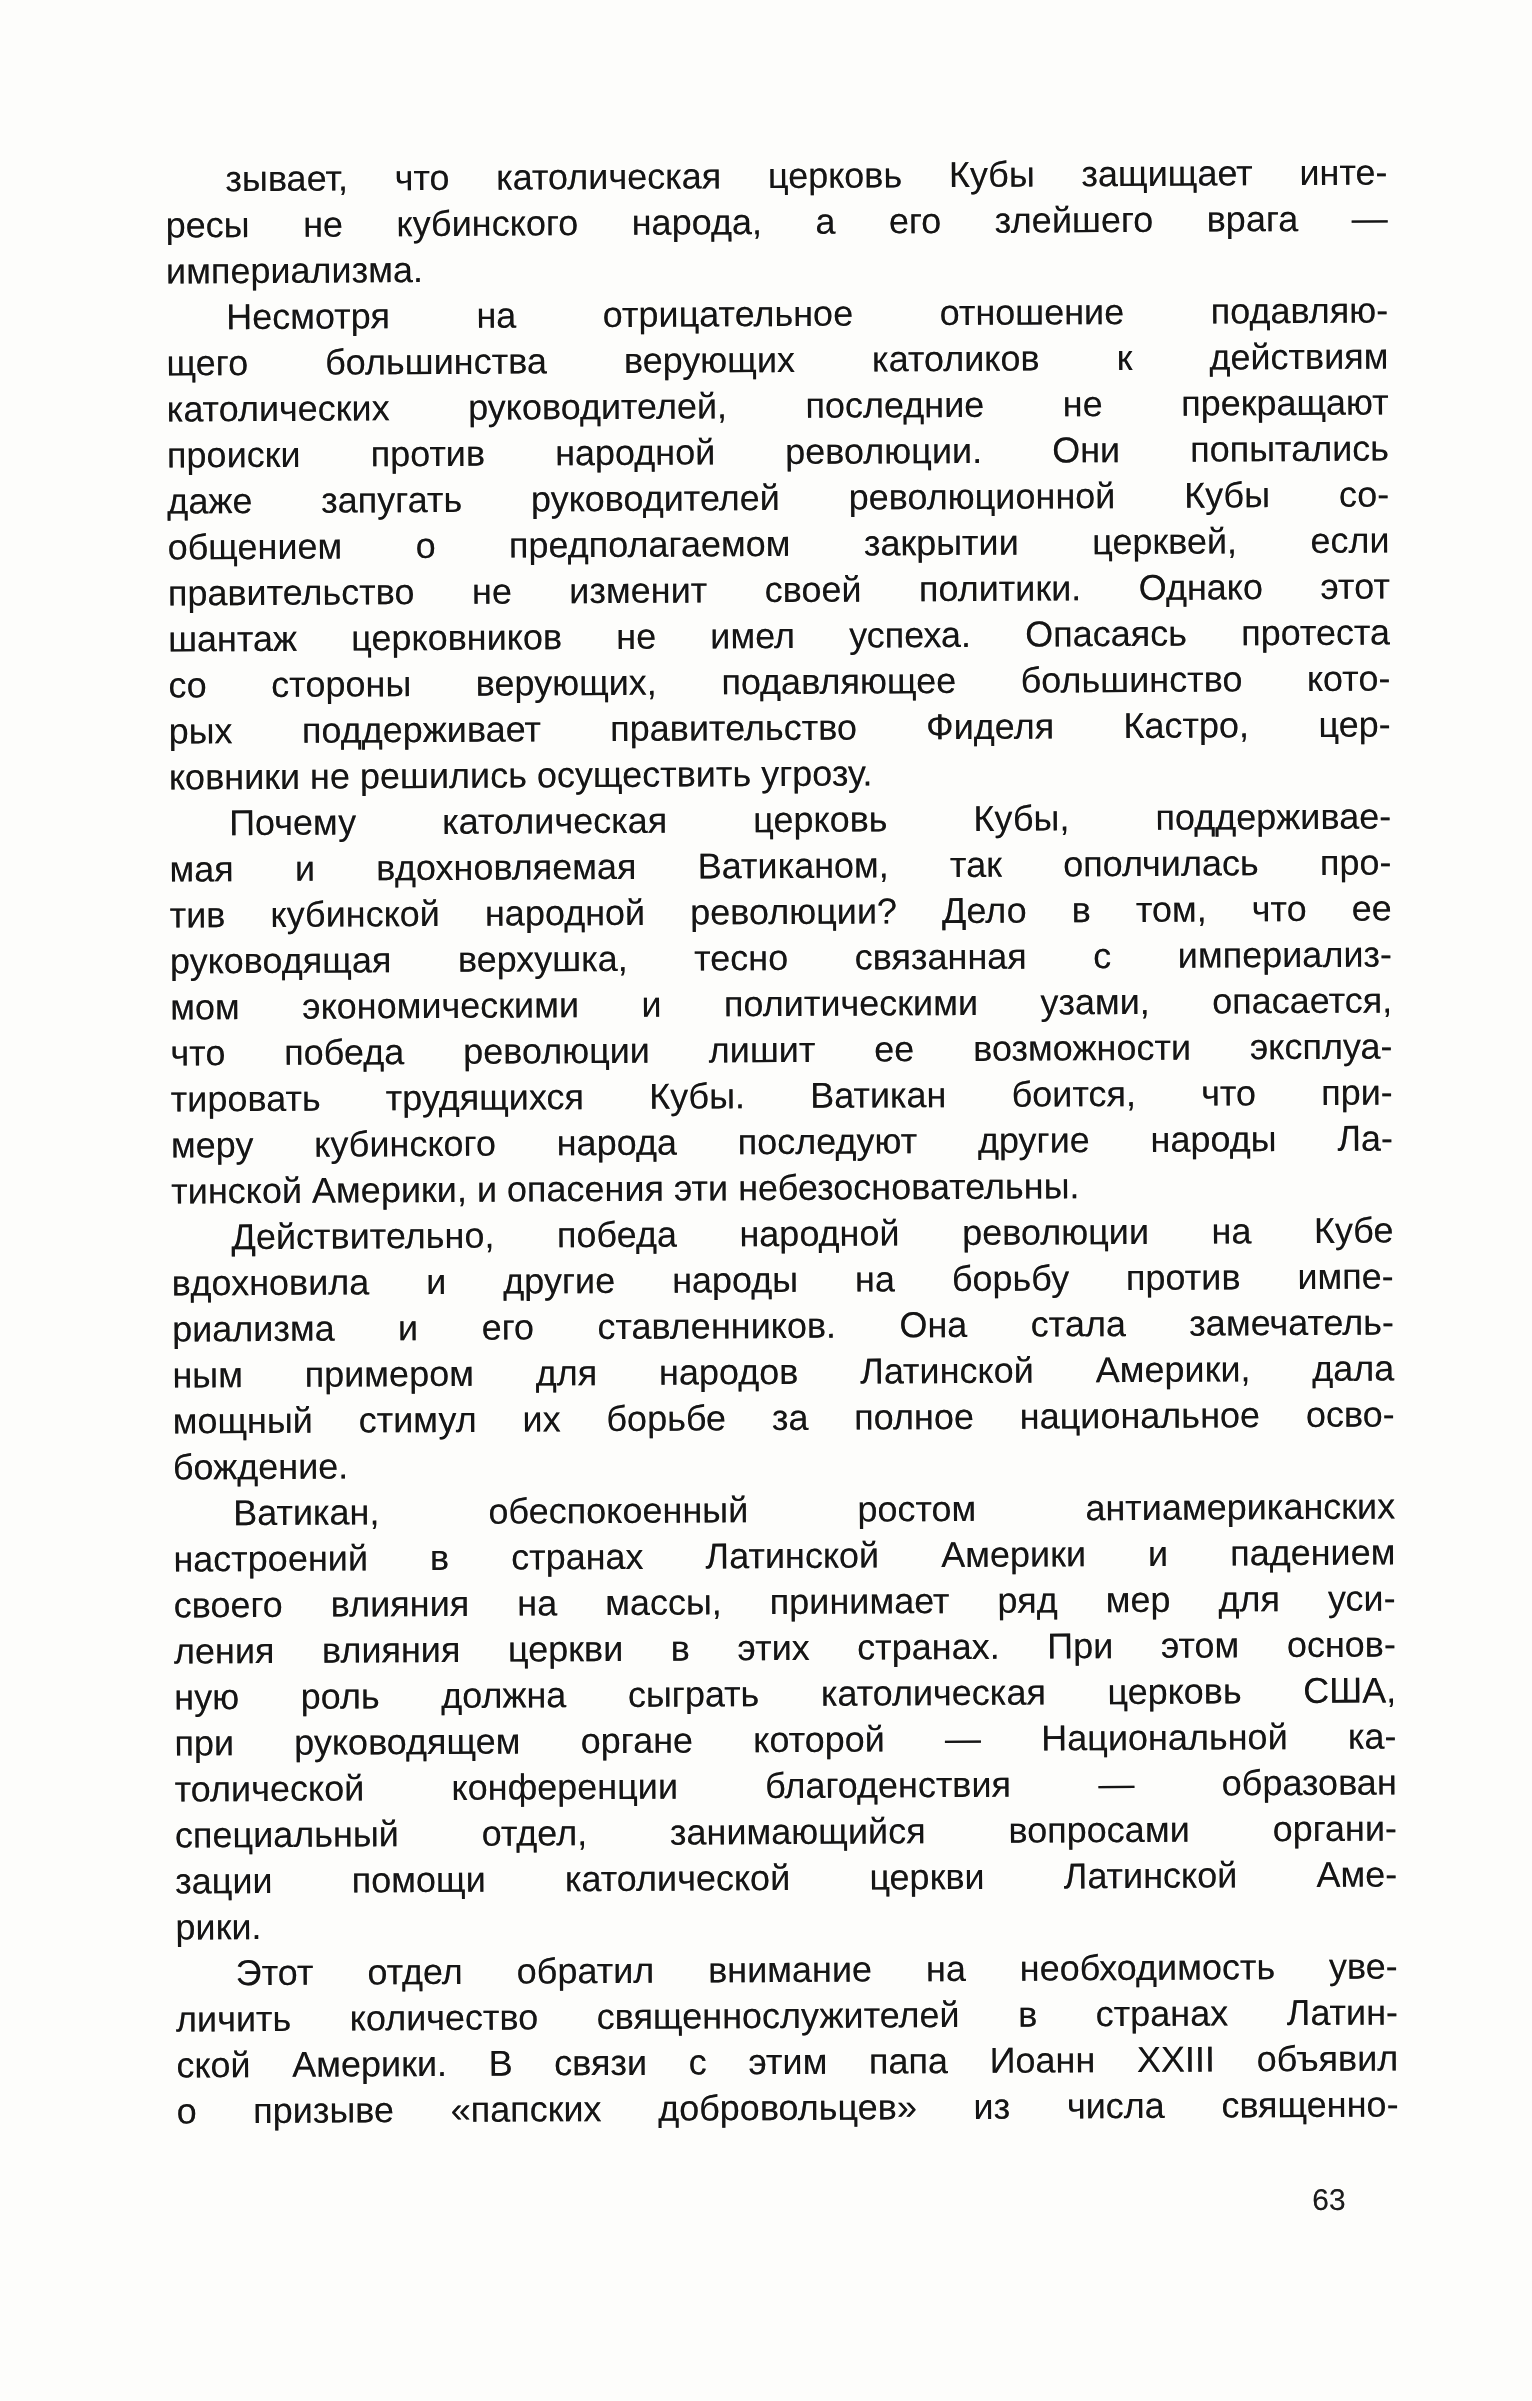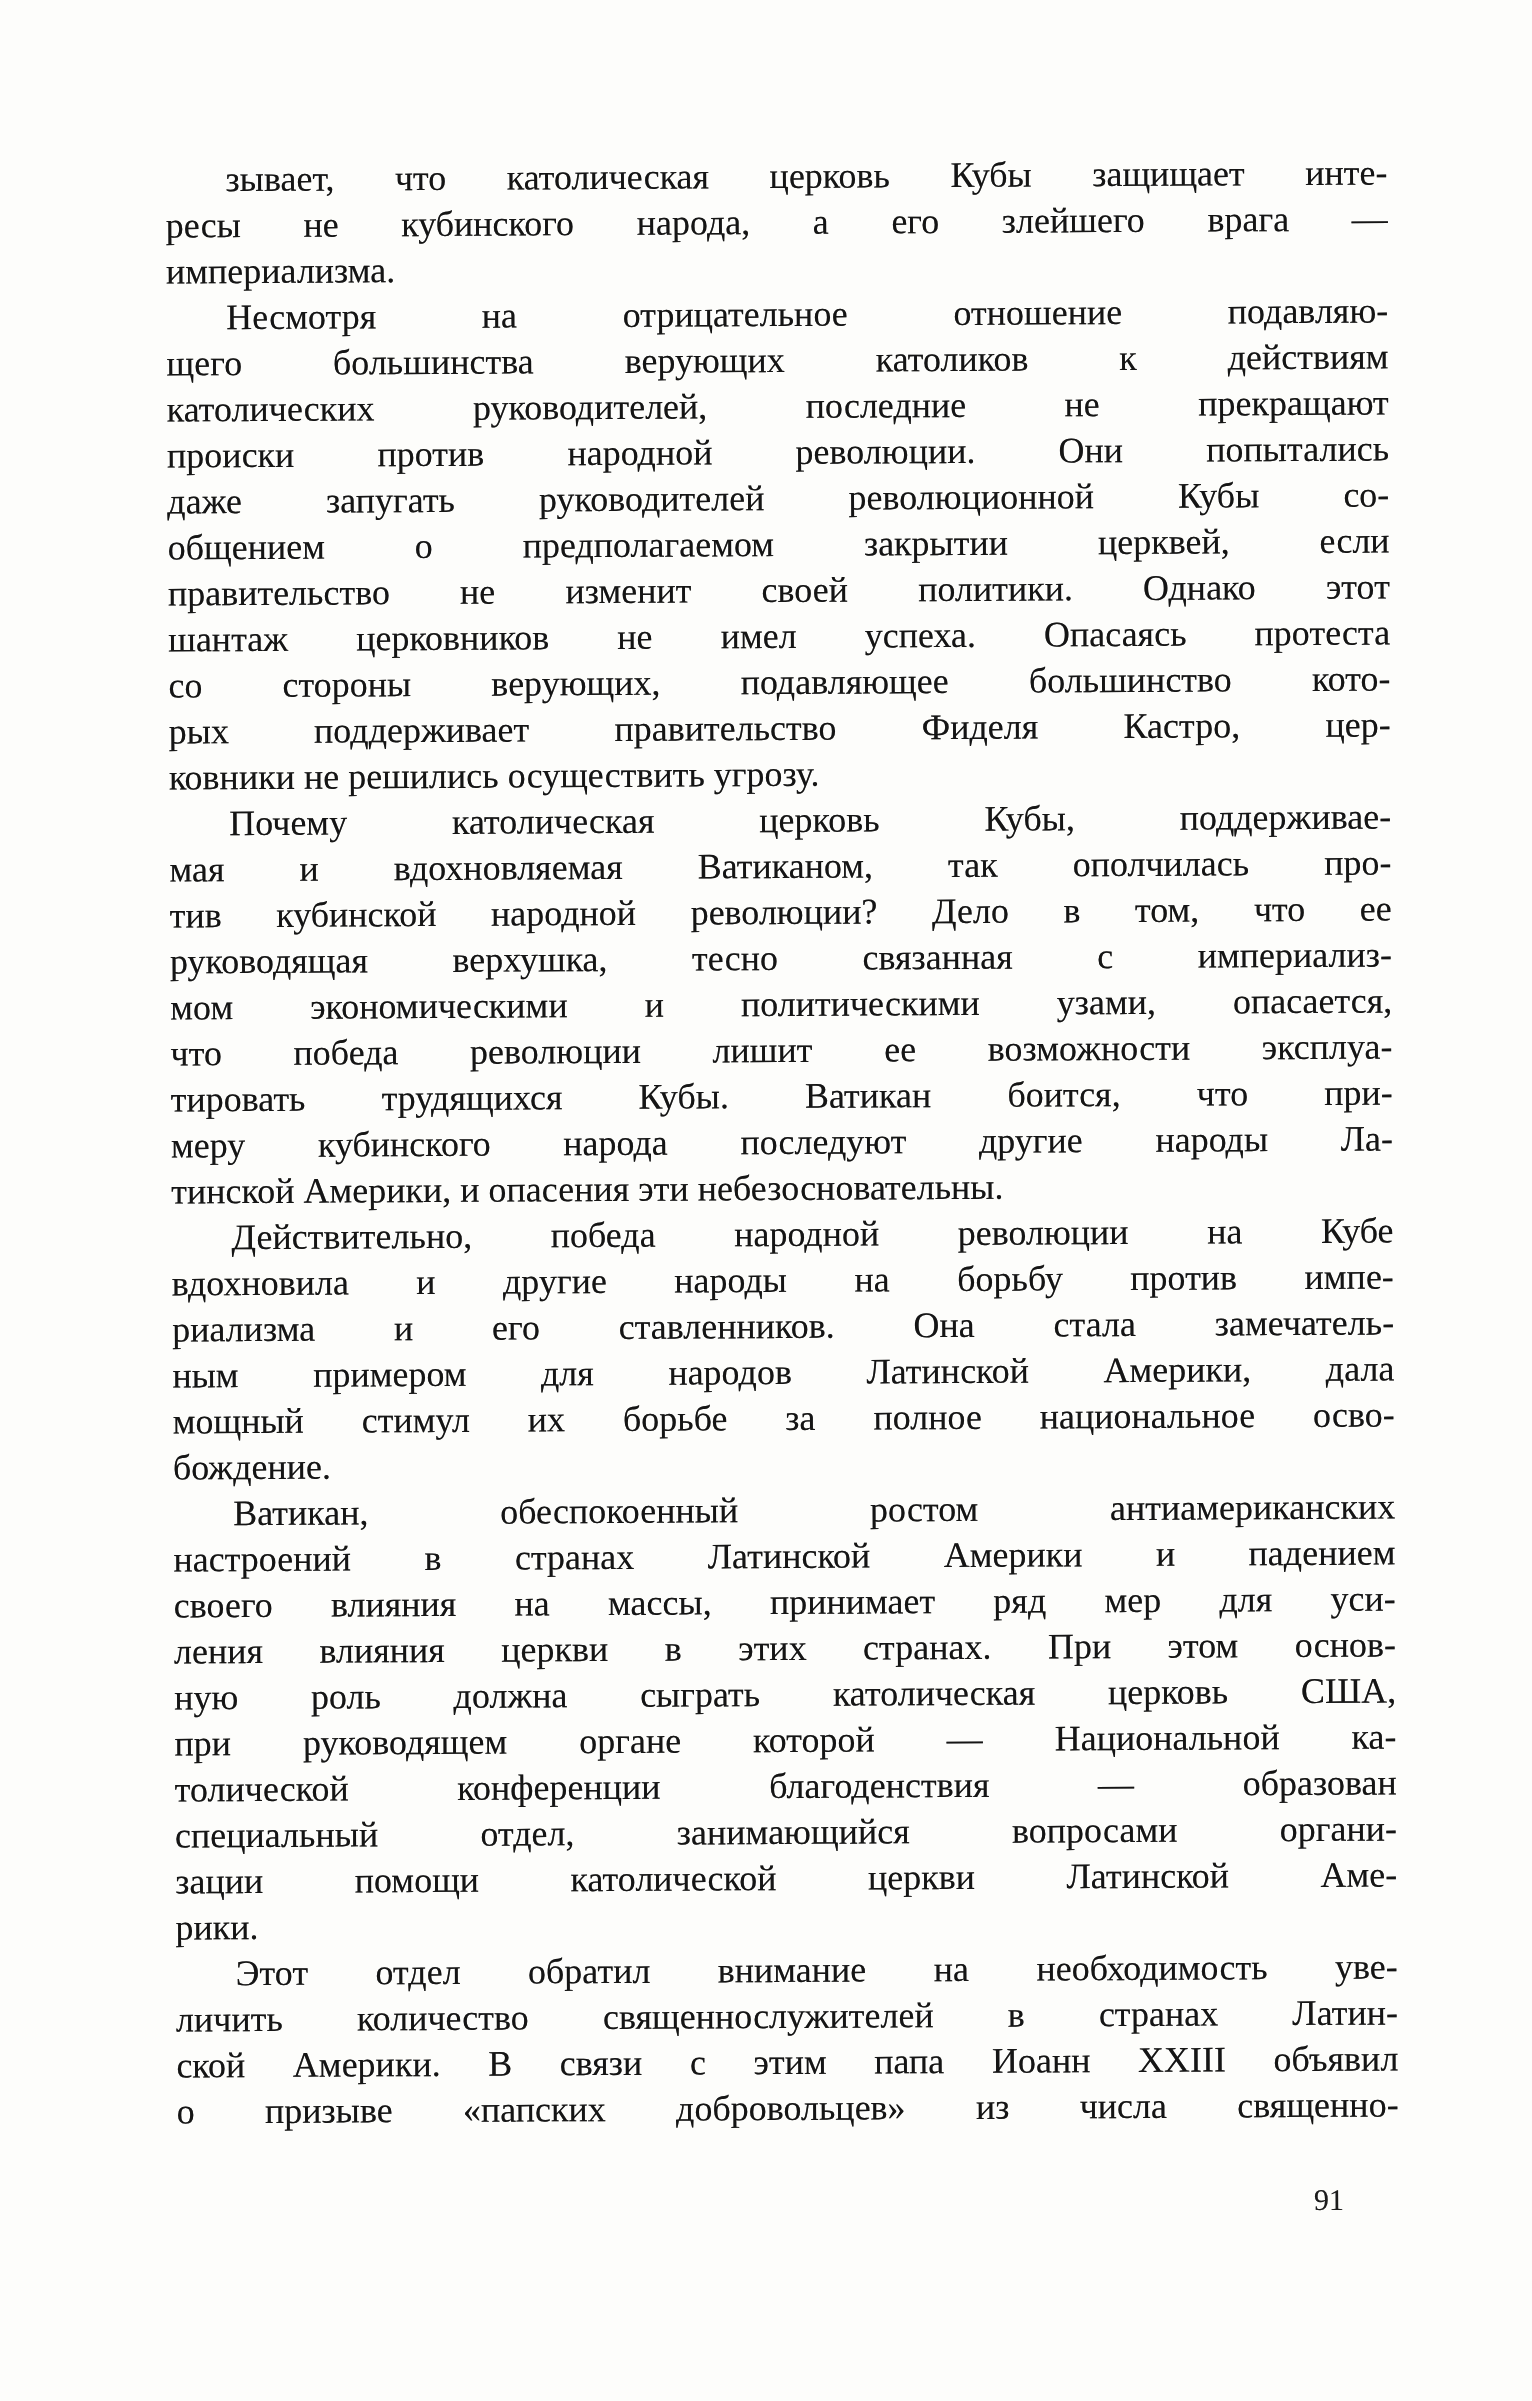--- a/index.html
+++ b/index.html
@@ -6,21 +6,21 @@
     margin: 0;
     padding: 0;
     background: #ffffff;
   }
   .page {
     position: relative;
     width: 1533px;
     height: 2401px;
     background: #fdfdfb;
     overflow: hidden;
-    font-family: Liberation Serif, serif;
+    font-family: Liberation Sans, sans-serif;
   }
   .text-block {
     position: absolute;
     left: 171px;
     top: 153px;
     width: 1222px;
     transform: rotate(-0.33deg);
     transform-origin: 50% 50%;
     color: #151515;
     font-size: 36px;
@@ -112,15 +112,15 @@
         <span class="line">зации помощи католической церкви Латинской Аме-</span>
         <span class="line last">рики.</span>
       </p>
       <p class="para just-last">
         <span class="line first">Этот отдел обратил внимание на необходимость уве-</span>
         <span class="line">личить количество священнослужителей в странах Латин-</span>
         <span class="line">ской Америки. В связи с этим папа Иоанн XXIII объявил</span>
         <span class="line last">о призыве «папских добровольцев» из числа священно-</span>
       </p>
     </div>
-  <div class="page-number">91</div>
+  <div class="page-number">63</div>
 </div>
 
 
 </body></html>

